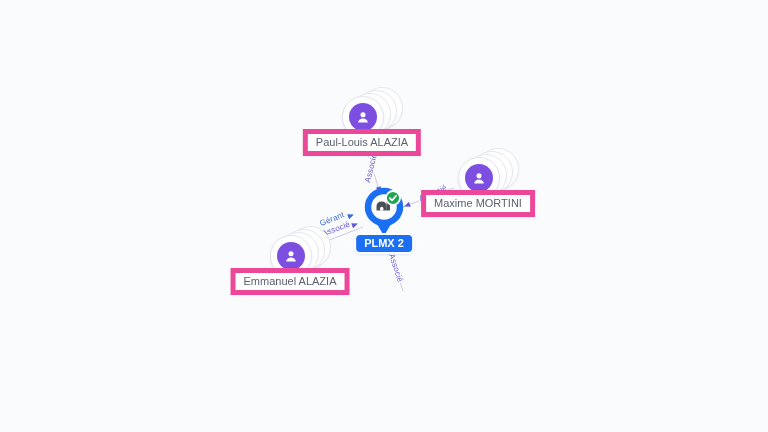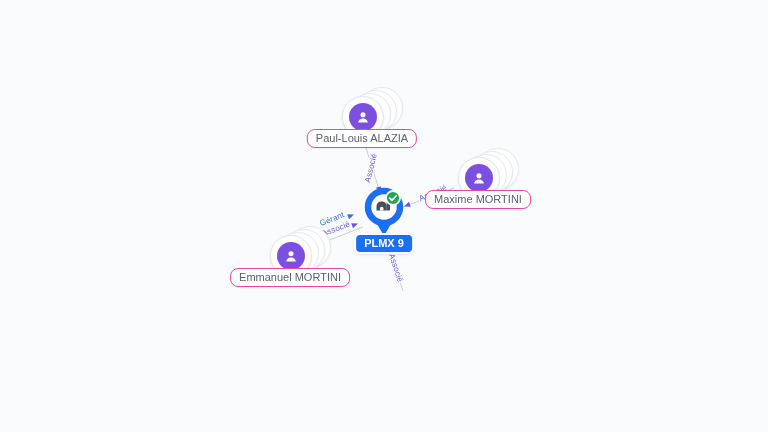--- a/index.html
+++ b/index.html
@@ -13,21 +13,21 @@
            border:1px solid #e7e9f1;box-shadow:0 1px 2px rgba(70,80,110,.07);}
   .s1{transform:translate(7px,-3px);}
   .s2{transform:translate(13px,-6px);}
   .s3{transform:translate(19px,-9px);}
   .avatar-ring{position:absolute;left:0;top:0;width:40px;height:40px;border-radius:50%;background:#fff;
            border:1px solid #e4e6ef;box-shadow:0 1px 3px rgba(70,80,110,.10);
            display:flex;align-items:center;justify-content:center;}
   .avatar-inner{width:28px;height:28px;border-radius:50%;background:#7c4fe0;
            display:flex;align-items:center;justify-content:center;}
   .node-label{position:absolute;top:33px;left:50%;transform:translateX(-50%);
-           background:#fff;border:1px solid #ec4899;border-radius:8px;
+           background:#fff;border:5px solid #ec4899;border-radius:0;
            padding:2px 8px 3px;font-size:11px;color:#5b6170;white-space:nowrap;
            box-shadow:0 1px 2px rgba(60,70,100,.06);}
 
   .company-node{position:absolute;left:361px;top:186px;width:46px;height:68px;}
   .company-label{position:absolute;left:23px;top:49px;transform:translateX(-50%);
            background:#1b6ff2;color:#fff;font-size:11px;font-weight:bold;
            padding:2px 8px 3px;border-radius:4px;white-space:nowrap;
            box-shadow:0 0 0 2px rgba(255,255,255,.95), 0 1px 4px rgba(27,111,242,.35);}
 </style>
 </head>
@@ -91,34 +91,34 @@
     <div class="stacked s2"></div>
     <div class="stacked s1"></div>
     <div class="avatar-ring">
       <div class="avatar-inner">
         <svg width="18" height="18" viewBox="0 0 24 24">
             <circle cx="12" cy="9" r="3.4" fill="#fff"></circle>
             <path d="M5.6,19.2 a6.4,5.2 0 0 1 12.8,0 z" fill="#fff"></path>
           </svg>
       </div>
     </div>
-    <div class="node-label">Emmanuel MORTINI</div>
+    <div class="node-label">Emmanuel ALAZIA</div>
   </div>
 
 
   <div class="company-node">
     <svg width="46" height="54" viewBox="0 0 46 54">
       <path d="M12,31 L23,50 L34,31 Z" fill="#1b6ff2"></path>
       <circle cx="23" cy="21" r="16" fill="#fff" stroke="#1b6ff2" stroke-width="6.5"></circle>
       <g fill="#4b5058">
         <rect x="25.6" y="12.8" width="3.4" height="11.7" rx="0.6"></rect>
         <path d="M15.5,24.5 v-4.3 a4.8,4.8 0 0 1 4.8,-4.8 h0.6 a4.8,4.8 0 0 1 4.8,4.8 v4.3 z"></path>
       </g>
       <path d="M19,24.5 v-2.1 a1.7,1.7 0 0 1 3.4,0 v2.1 z" fill="#fff"></path>
       <g>
         <circle cx="32" cy="12" r="7" fill="#22a455" stroke="#fff" stroke-width="1.8"></circle>
         <path d="M28.8,12.2 l2.2,2.2 l4.2,-4.6" fill="none" stroke="#fff" stroke-width="1.7" stroke-linecap="round" stroke-linejoin="round"></path>
       </g>
     </svg>
-    <div class="company-label">PLMX 9</div>
+    <div class="company-label">PLMX 2</div>
   </div>
 
 </div>
 
 </body></html>

